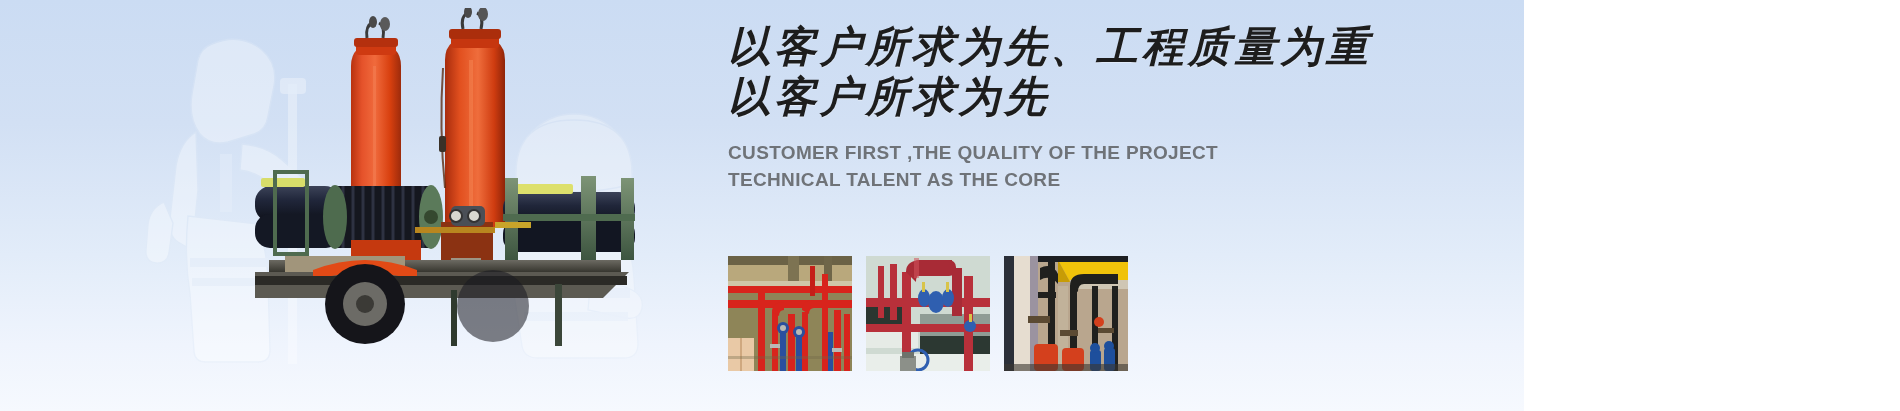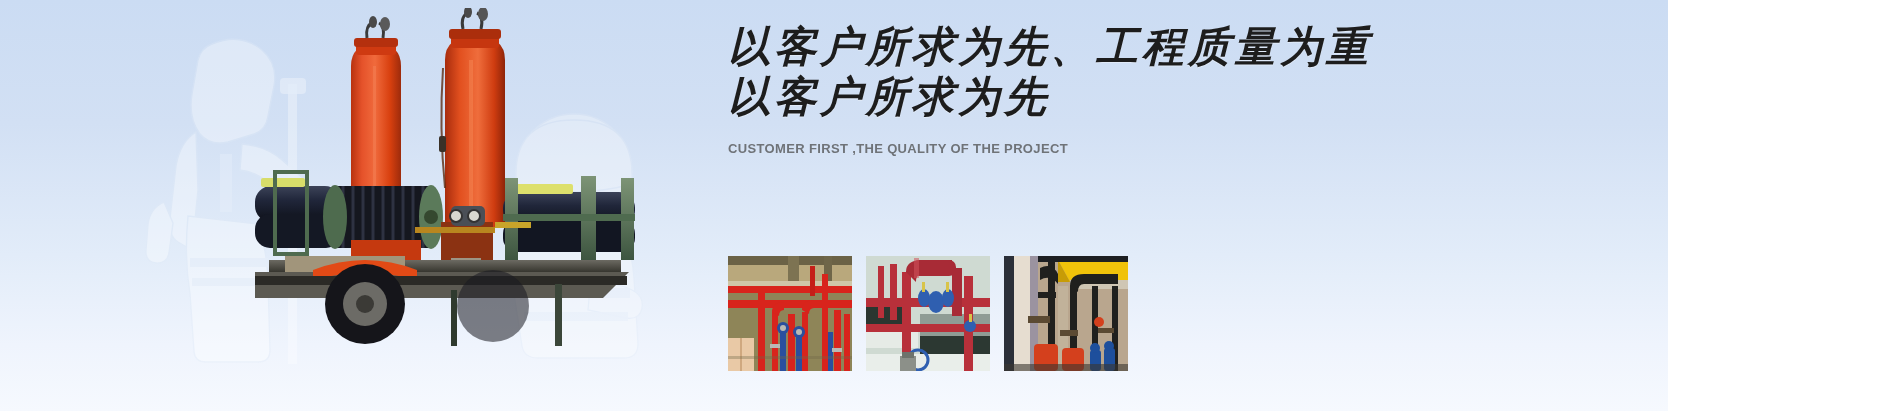--- a/index.html
+++ b/index.html
@@ -2,21 +2,21 @@
 <html><head>
 <meta charset="utf-8">
 <style>
   html, body {
     margin: 0;
     padding: 0;
     background: #ffffff;
   }
   .banner {
     position: relative;
-    width: 1668px;
+    width: 1524px;
     height: 411px;
     overflow: hidden;
     font-family: "Liberation Sans", sans-serif;
     background: linear-gradient(to bottom, #cbdcf3 0%, #d2e0f4 30%, #e2ecf9 62%, #eff4fd 84%, #f6f9fe 100%);
   }
 
   
   .wm { position: absolute; opacity: .40; pointer-events: none; }
   .wm svg { display: block; }
 
@@ -36,21 +36,21 @@
     font-weight: 700;
     font-style: italic;
     white-space: nowrap;
     text-shadow: 0 1px 0 rgba(255,255,255,.35);
   }
   .headline .l2 { display: block; }
 
   .subtitle {
     margin-top: 17px;
     color: #6f7378;
-    font-size: 13px;
+    font-size: 19px;
     font-weight: 700;
     line-height: 1.42;
     letter-spacing: .35px;
   }
   .subtitle span { display: block; }
 
   
   .thumbs { position: absolute; left: 728px; top: 256px; display: flex; gap: 14px; }
   .thumb { width: 124px; height: 115px; overflow: hidden; position: relative; }
   .thumb svg { display: block; position: absolute; inset: 0; }
@@ -211,20 +211,21 @@
     </svg>
   </div>
 
   <div class="copy">
     <div class="headline">
       <span class="l1">以客户所求为先、工程质量为重</span>
       <span class="l2">以客户所求为先</span>
     </div>
     <div class="subtitle">
       <span>CUSTOMER FIRST ,THE QUALITY OF THE PROJECT</span>
+      <span>TECHNICAL TALENT AS THE CORE</span>
     </div>
   </div>
 
   <div class="thumbs">
 
     <div class="thumb">
       <svg width="124" height="115" viewBox="0 0 124 115" preserveAspectRatio="none" aria-hidden="true">
         <rect width="124" height="115" fill="#8e8558"></rect>
         <rect x="0" y="0" width="124" height="30" fill="#b9a87c"></rect>
         <rect x="0" y="0" width="124" height="9" fill="#6b6246"></rect>

